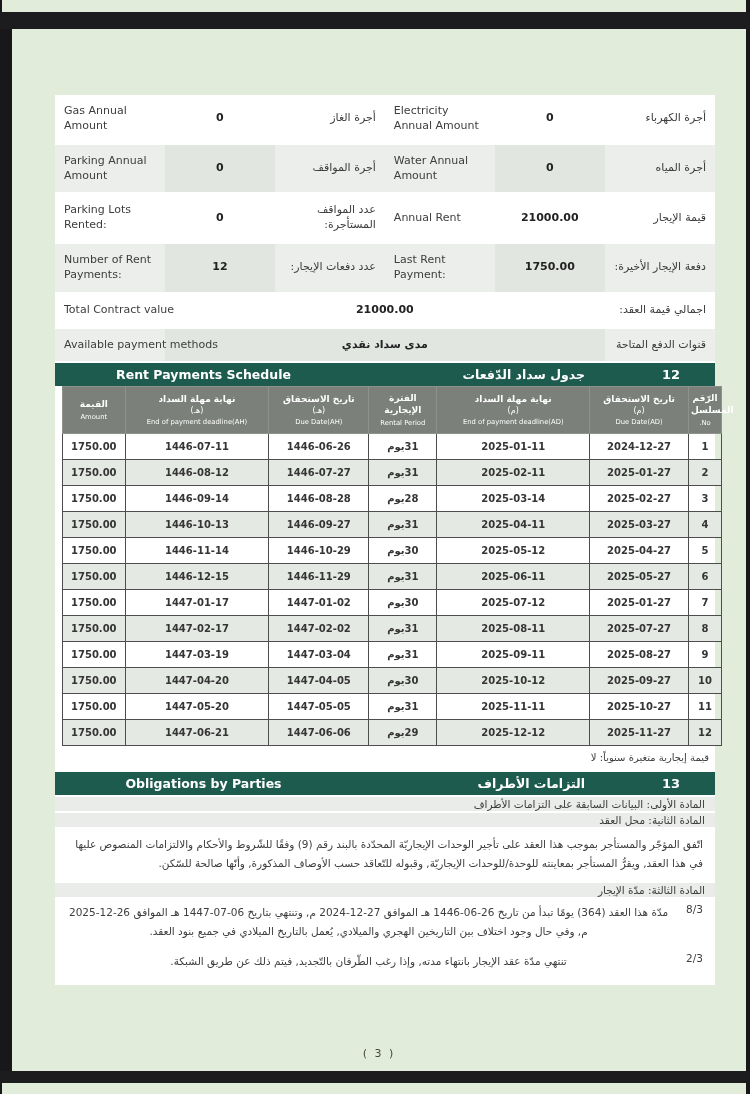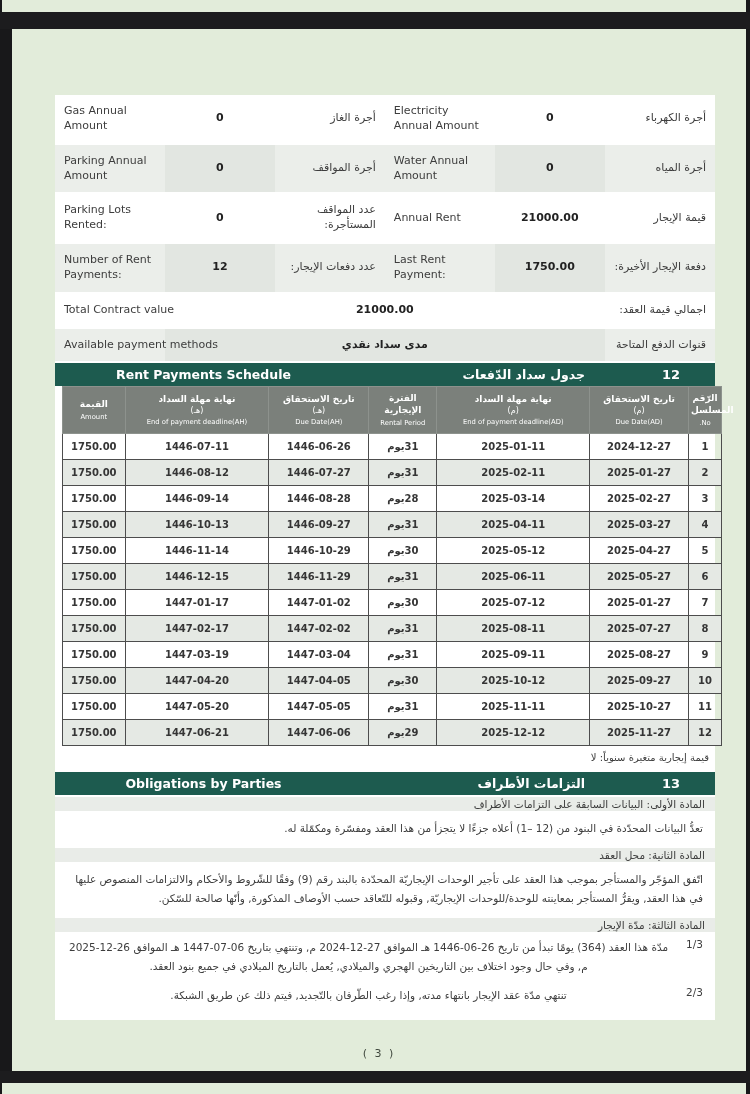--- a/index.html
+++ b/index.html
@@ -279,29 +279,28 @@
 
     <div class="note">قيمة إيجارية متغيرة سنوياً: لا</div>
 
     <div class="section-bar">
       <div class="sb-en">Obligations by Parties</div>
       <div class="sb-ar" dir="rtl">التزامات الأطراف</div>
       <div class="sb-num">13</div>
     </div>
 
     <div class="art-head">المادة الأولى: البيانات السابقة على التزامات الأطراف</div>
-    <div class="art-body">تعدُّ البيانات المحدّدة في البنود من (‎1– 12‎) أعلاه جزءًا لا يتجزأ من هذا العقد ومفسّرة ومكمّلة له.</div>
 
     <div class="art-head">المادة الثانية: محل العقد</div>
     <div class="art-body">اتّفق المؤجّر والمستأجر بموجب هذا العقد على تأجير الوحدات الإيجاريّة المحدّدة بالبند رقم (9) وفقًا للشّروط والأحكام والالتزامات المنصوص عليها في هذا العقد, ويقرُّ المستأجر بمعاينته للوحدة/للوحدات الإيجاريّة, وقبوله للتّعاقد حسب الأوصاف المذكورة, وأنّها صالحة للسّكن.</div>
 
     <div class="art-head">المادة الثالثة: مدّة الإيجار</div>
     <div>
         <div class="clause">
-          <div class="clause-num">1/3</div>
+          <div class="clause-num">8/3</div>
           <div class="clause-text">مدّة هذا العقد (364) يومًا تبدأ من تاريخ 26-06-1446 هـ الموافق 27-12-2024 م, وتنتهي بتاريخ 06-07-1447 هـ الموافق 26-12-2025 م, وفي حال وجود اختلاف بين التاريخين الهجري والميلادي, يُعمل بالتاريخ الميلادي في جميع بنود العقد.</div>
         </div>
         <div class="clause">
           <div class="clause-num">2/3</div>
           <div class="clause-text">تنتهي مدّة عقد الإيجار بانتهاء مدته, وإذا رغب الطّرفان بالتّجديد, فيتم ذلك عن طريق الشبكة.</div>
         </div>
       </div>
 
   </div>
 

